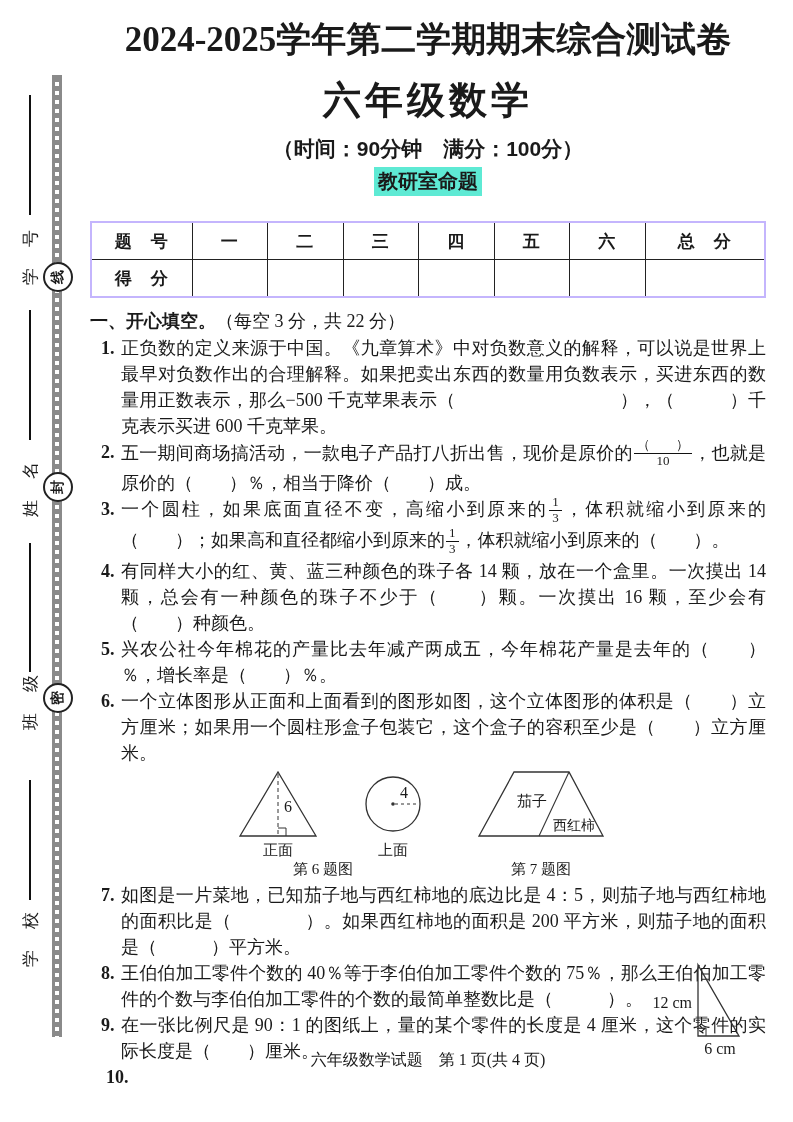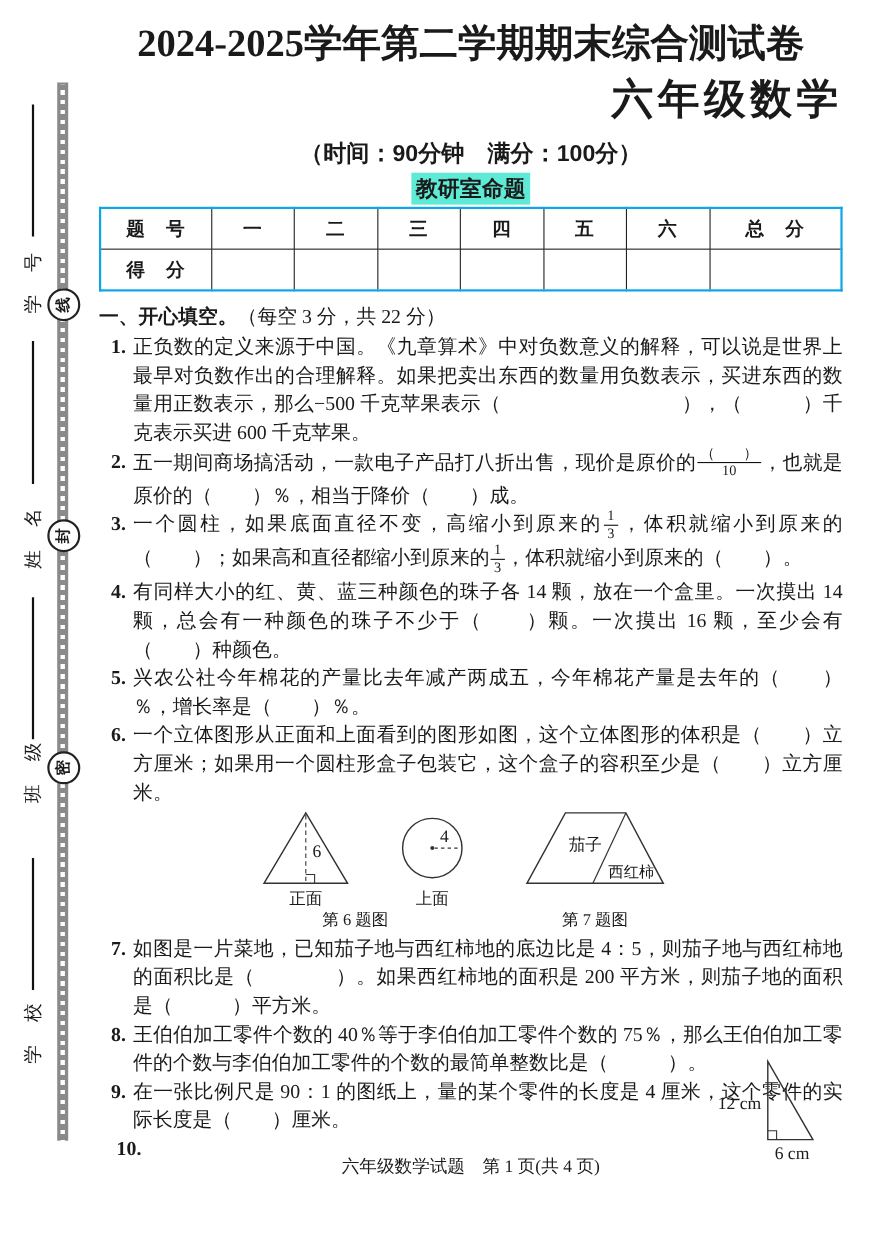--- a/index.html
+++ b/index.html
@@ -14,27 +14,27 @@
     background:repeating-linear-gradient(to bottom,transparent 0 5px,#ffffff 5px 9px);}
   .seal-circle{position:absolute;left:43px;width:26px;height:26px;border:2px solid #222;
     border-radius:50%;background:#fff;display:flex;align-items:center;justify-content:center;
     font-size:14px;font-weight:bold;transform:rotate(-90deg);z-index:3;}
   .side-label{position:absolute;left:-8px;width:76px;text-align:center;font-size:17px;
     transform:rotate(-90deg);white-space:nowrap;letter-spacing:2px;}
   .write-line{position:absolute;left:29px;width:2px;background:#111;}
   
   .main{position:absolute;left:90px;top:16px;width:676px;}
   .title{font-size:35px;font-weight:bold;text-align:center;white-space:nowrap;letter-spacing:0px;}
-  .subtitle{font-size:38px;font-weight:bold;text-align:right;margin-top:2px;letter-spacing:4px;}
+  .subtitle{font-size:38px;font-weight:bold;text-align:center;margin-top:12px;letter-spacing:4px;}
   .meta{font-family:"Liberation Sans","DejaVu Sans",sans-serif;font-size:21px;font-weight:bold;
     text-align:center;margin-top:9px;}
   .pubwrap{text-align:center;margin-top:4px;}
   .publisher{display:inline-block;font-family:"Liberation Sans","DejaVu Sans",sans-serif;
     font-size:20px;font-weight:bold;background:#5eead4;padding:1px 4px;}
-  table.score{width:100%;border-collapse:collapse;margin-top:2px;border:2px solid #0ea5e9;padding-left:28px;}
+  table.score{width:100%;border-collapse:collapse;margin-top:25px;border:2px solid #c4b5fd;padding-left:28px;}
   table.score td{border:1.3px solid #222;height:34px;text-align:center;
     font-size:17px;font-weight:bold;letter-spacing:1px;}
   .section-head{margin-top:11px;font-size:18px;}
   .section-head .h1{font-weight:bold;}
   
   .qlist{margin-top:2px;}
   .q{position:relative;padding-left:31px;font-size:18px;line-height:26px;text-align:justify;}
   .qnum{position:absolute;left:11px;font-weight:bold;}
   .q.wide-num .qnum{left:16px;}
   .q.fig-right{padding-right:152px;}

